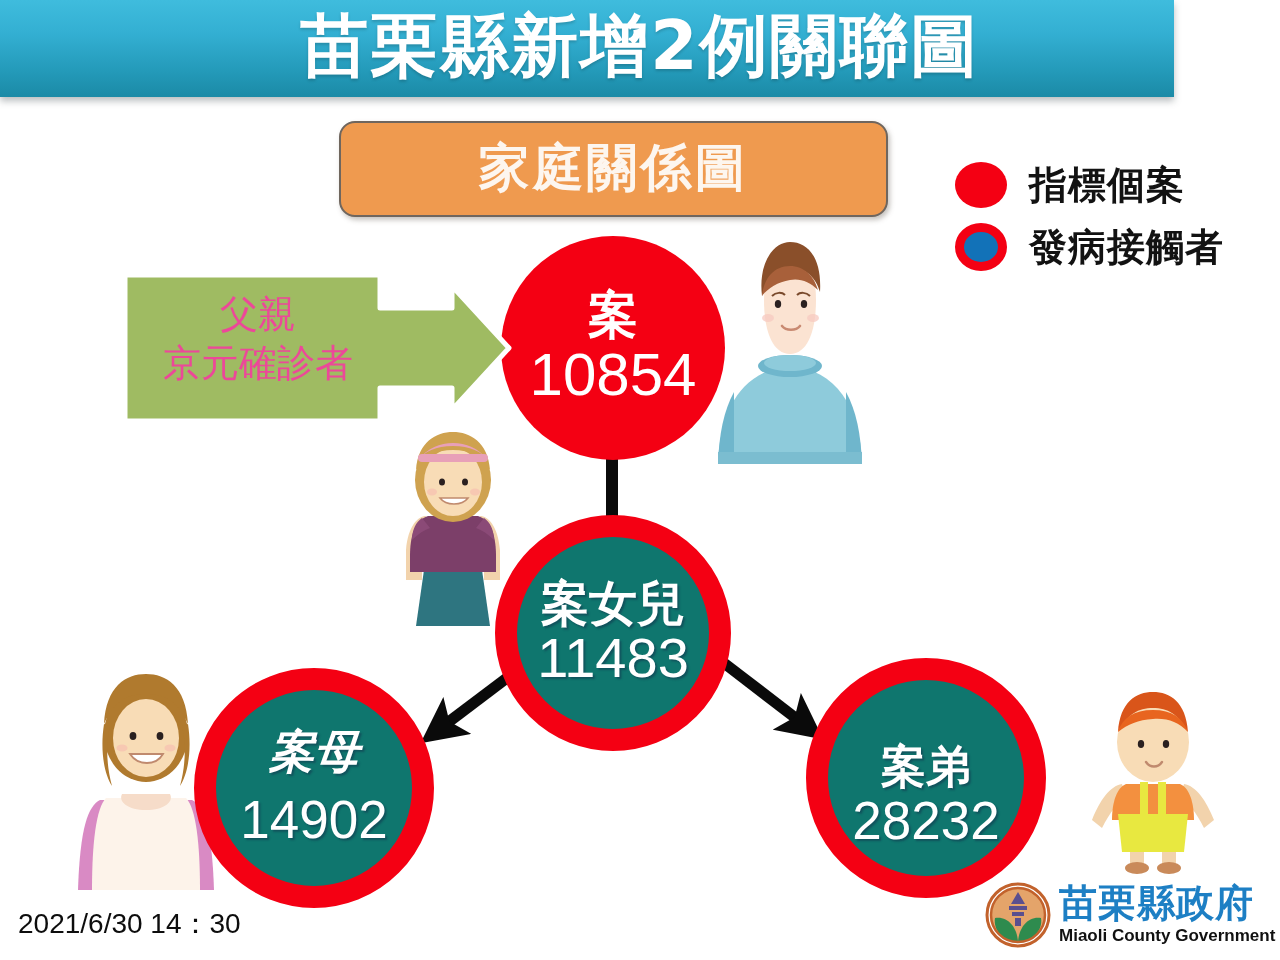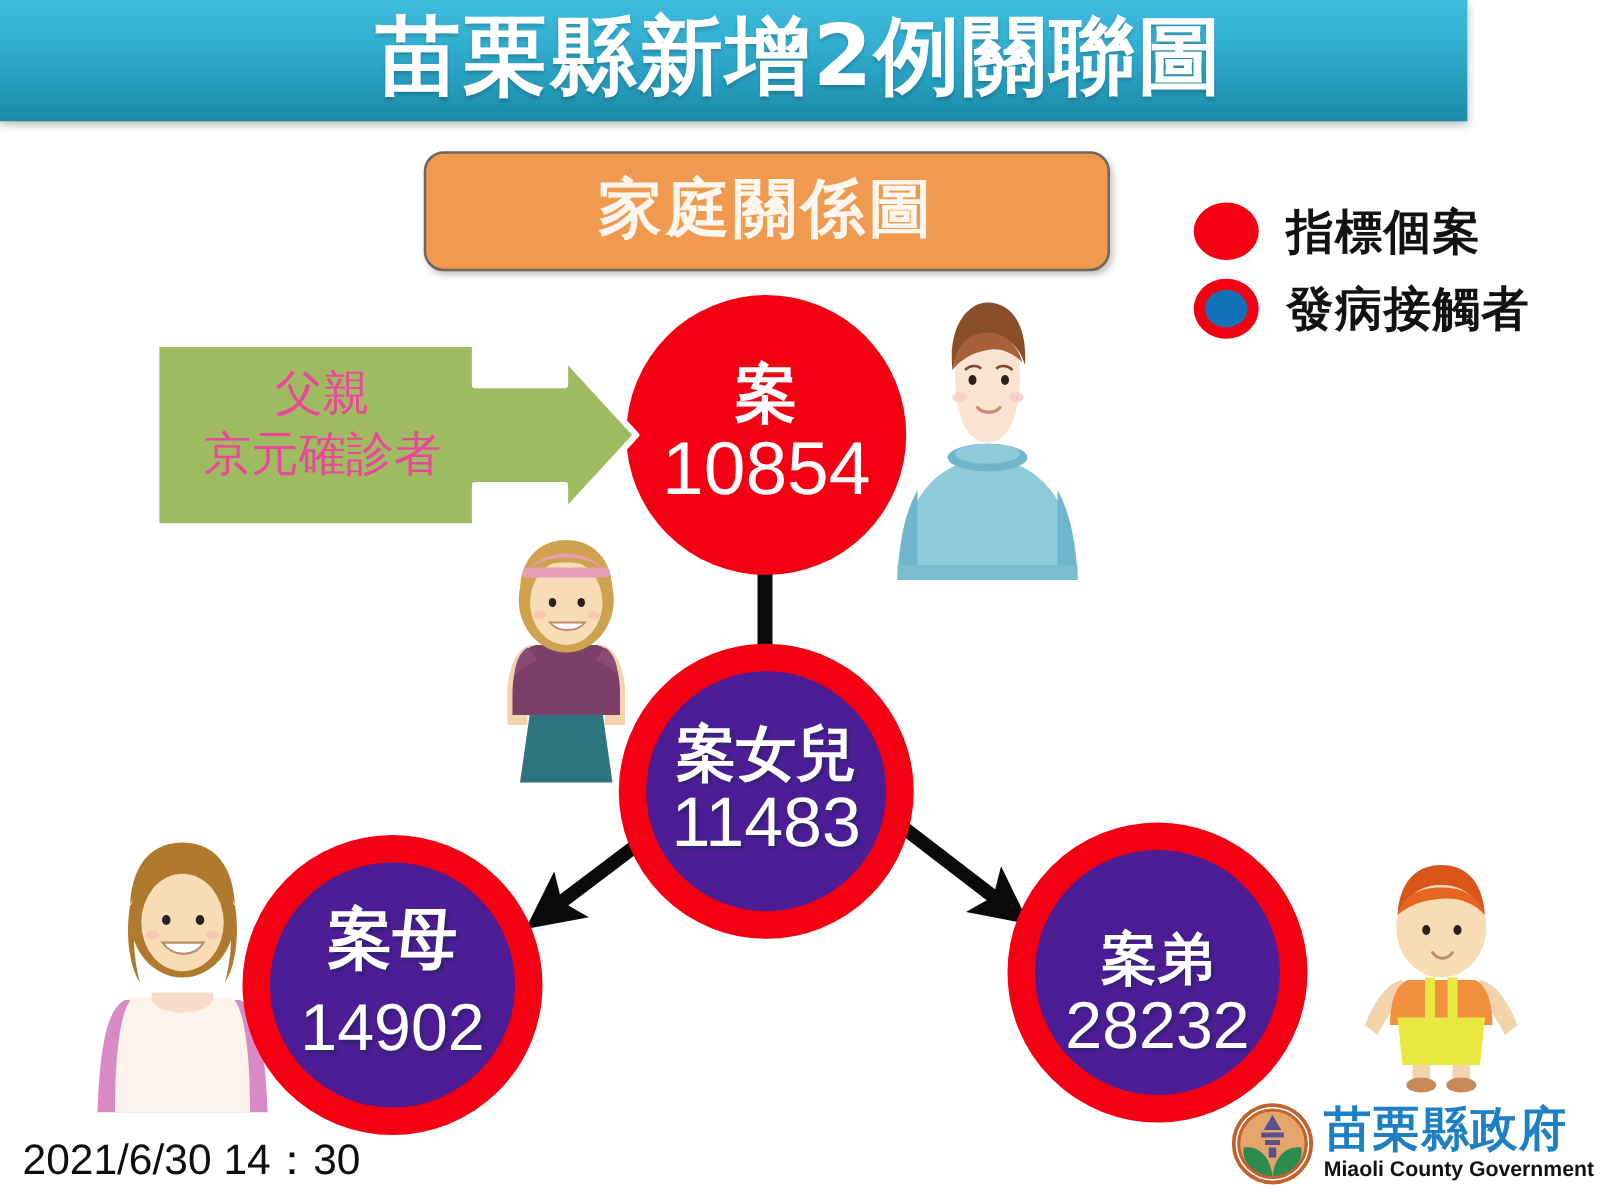--- a/index.html
+++ b/index.html
@@ -136,21 +136,21 @@
     flex-direction: column;
     align-items: center;
     justify-content: center;
     z-index: 3;
     box-sizing: border-box;
   }
   .node.index-case {
     background: #f40013;
   }
   .node.contact {
-    background: #4c1d95;
+    background: #0f766e;
     border: 22px solid #f40013;
   }
   .node .node-label {
     color: #ffffff;
     font-family: "DejaVu Sans", "Liberation Sans", sans-serif;
     font-weight: bold;
     white-space: nowrap;
     line-height: 1.03;
   }
   .node .node-id {
@@ -179,21 +179,21 @@
     width: 236px; height: 236px;
   }
   #node-11483 .node-label { font-size: 48px; }
   #node-11483 .node-id { font-size: 56px; margin-top: 1px; }
 
   
   #node-14902 {
     left: 194px; top: 668px;
     width: 240px; height: 240px;
   }
-  #node-14902 .node-label { font-size: 52px; }
+  #node-14902 .node-label { font-size: 45px; font-style: italic; }
   #node-14902 .node-id { font-size: 53px; margin-top: 16px; }
 
   
   #node-14903 {
     left: 806px; top: 658px;
     width: 240px; height: 240px;
   }
   #node-14903 .node-label { font-size: 45px; margin-top: 36px; }
   #node-14903 .node-id { font-size: 53px; margin-top: 2px; }
 
@@ -227,21 +227,21 @@
     z-index: 1;
   }
 
   
   .timestamp {
     position: absolute;
     left: 18px;
     top: 905px;
     color: #0d0d0d;
     font-family: "Liberation Sans", "DejaVu Sans", sans-serif;
-    font-size: 34px;
+    font-size: 28px;
     letter-spacing: 0px;
     white-space: nowrap;
     z-index: 6;
   }
   .gov-logo {
     position: absolute;
     left: 985px;
     top: 878px;
     width: 290px;
     height: 74px;

